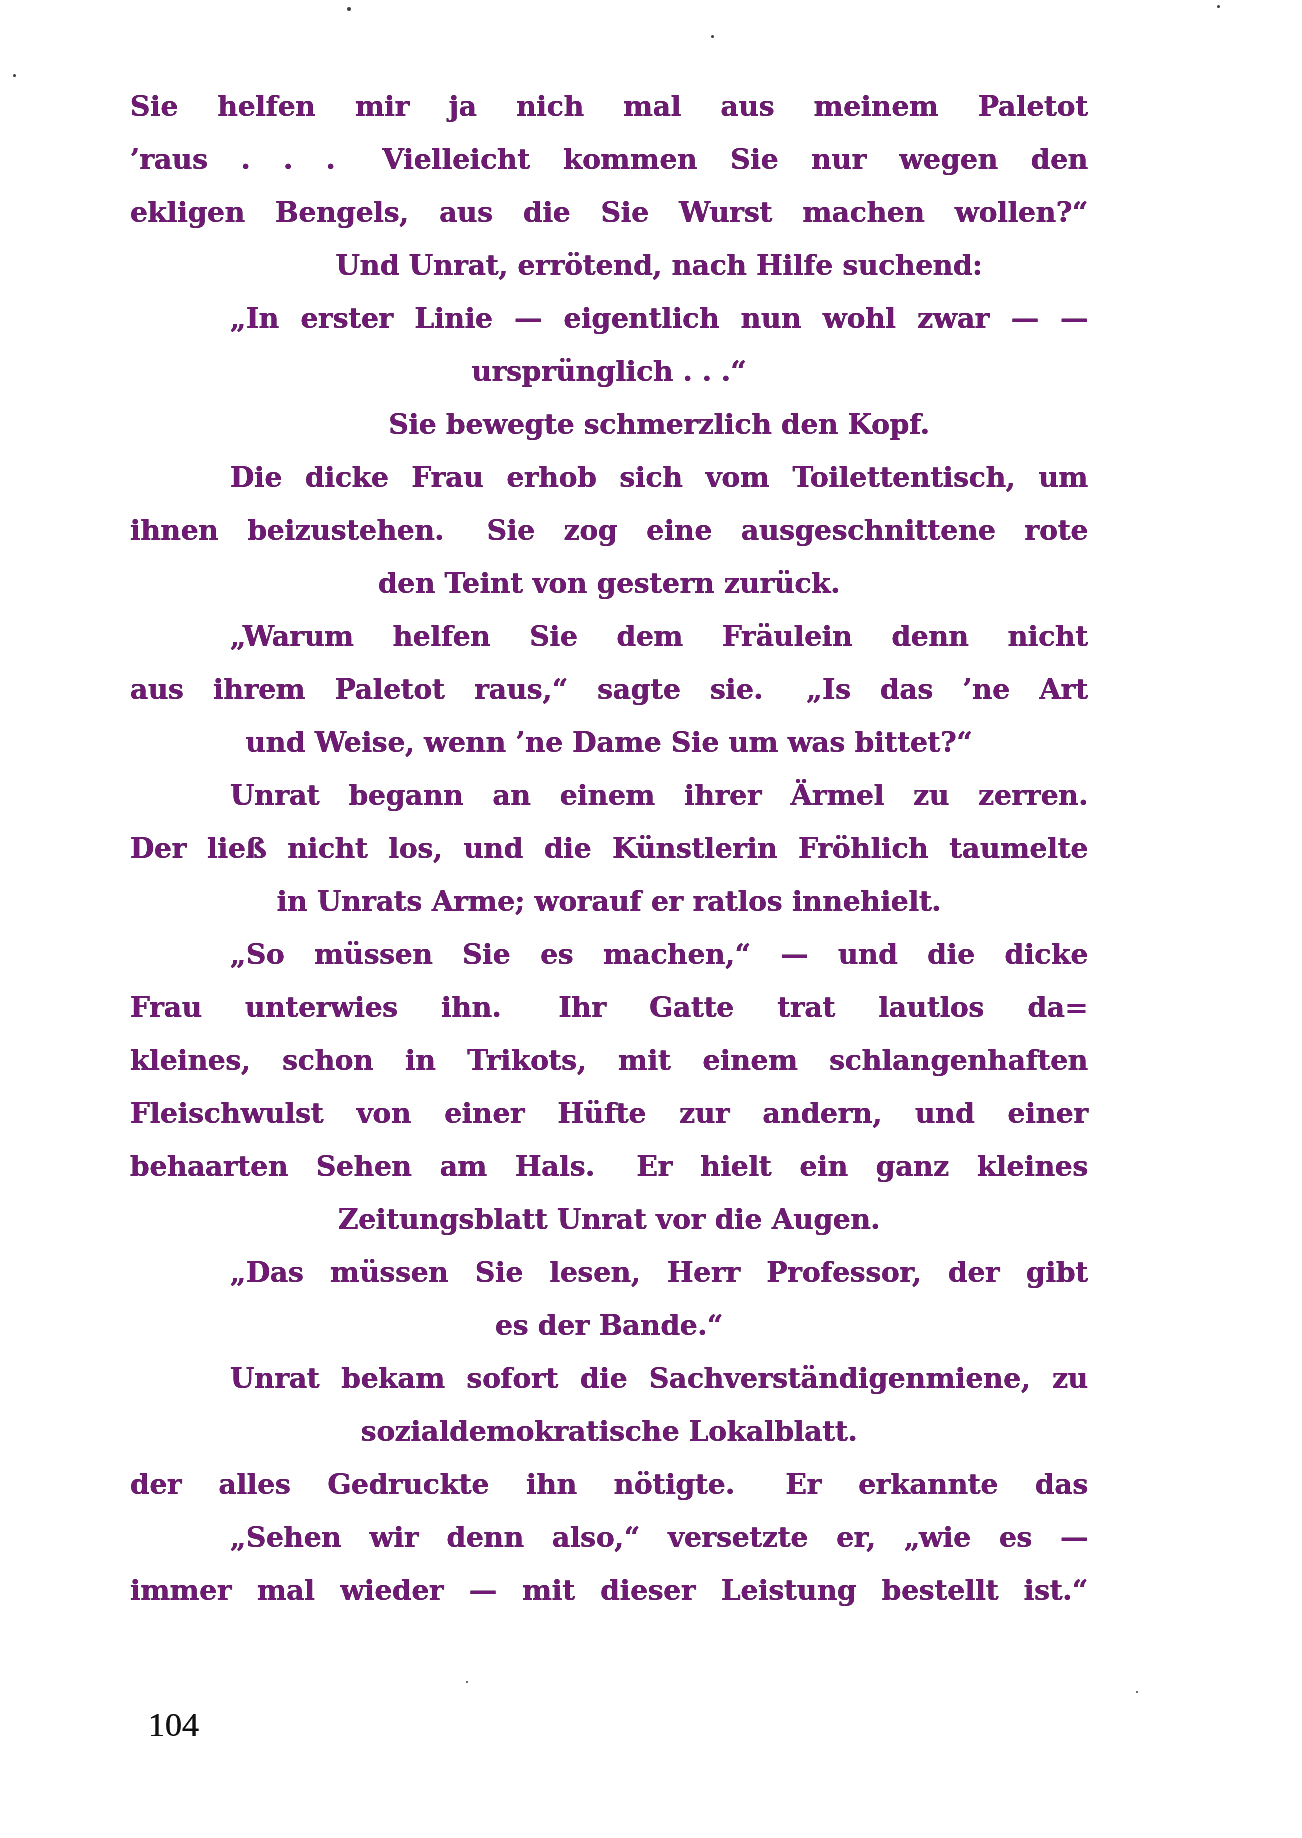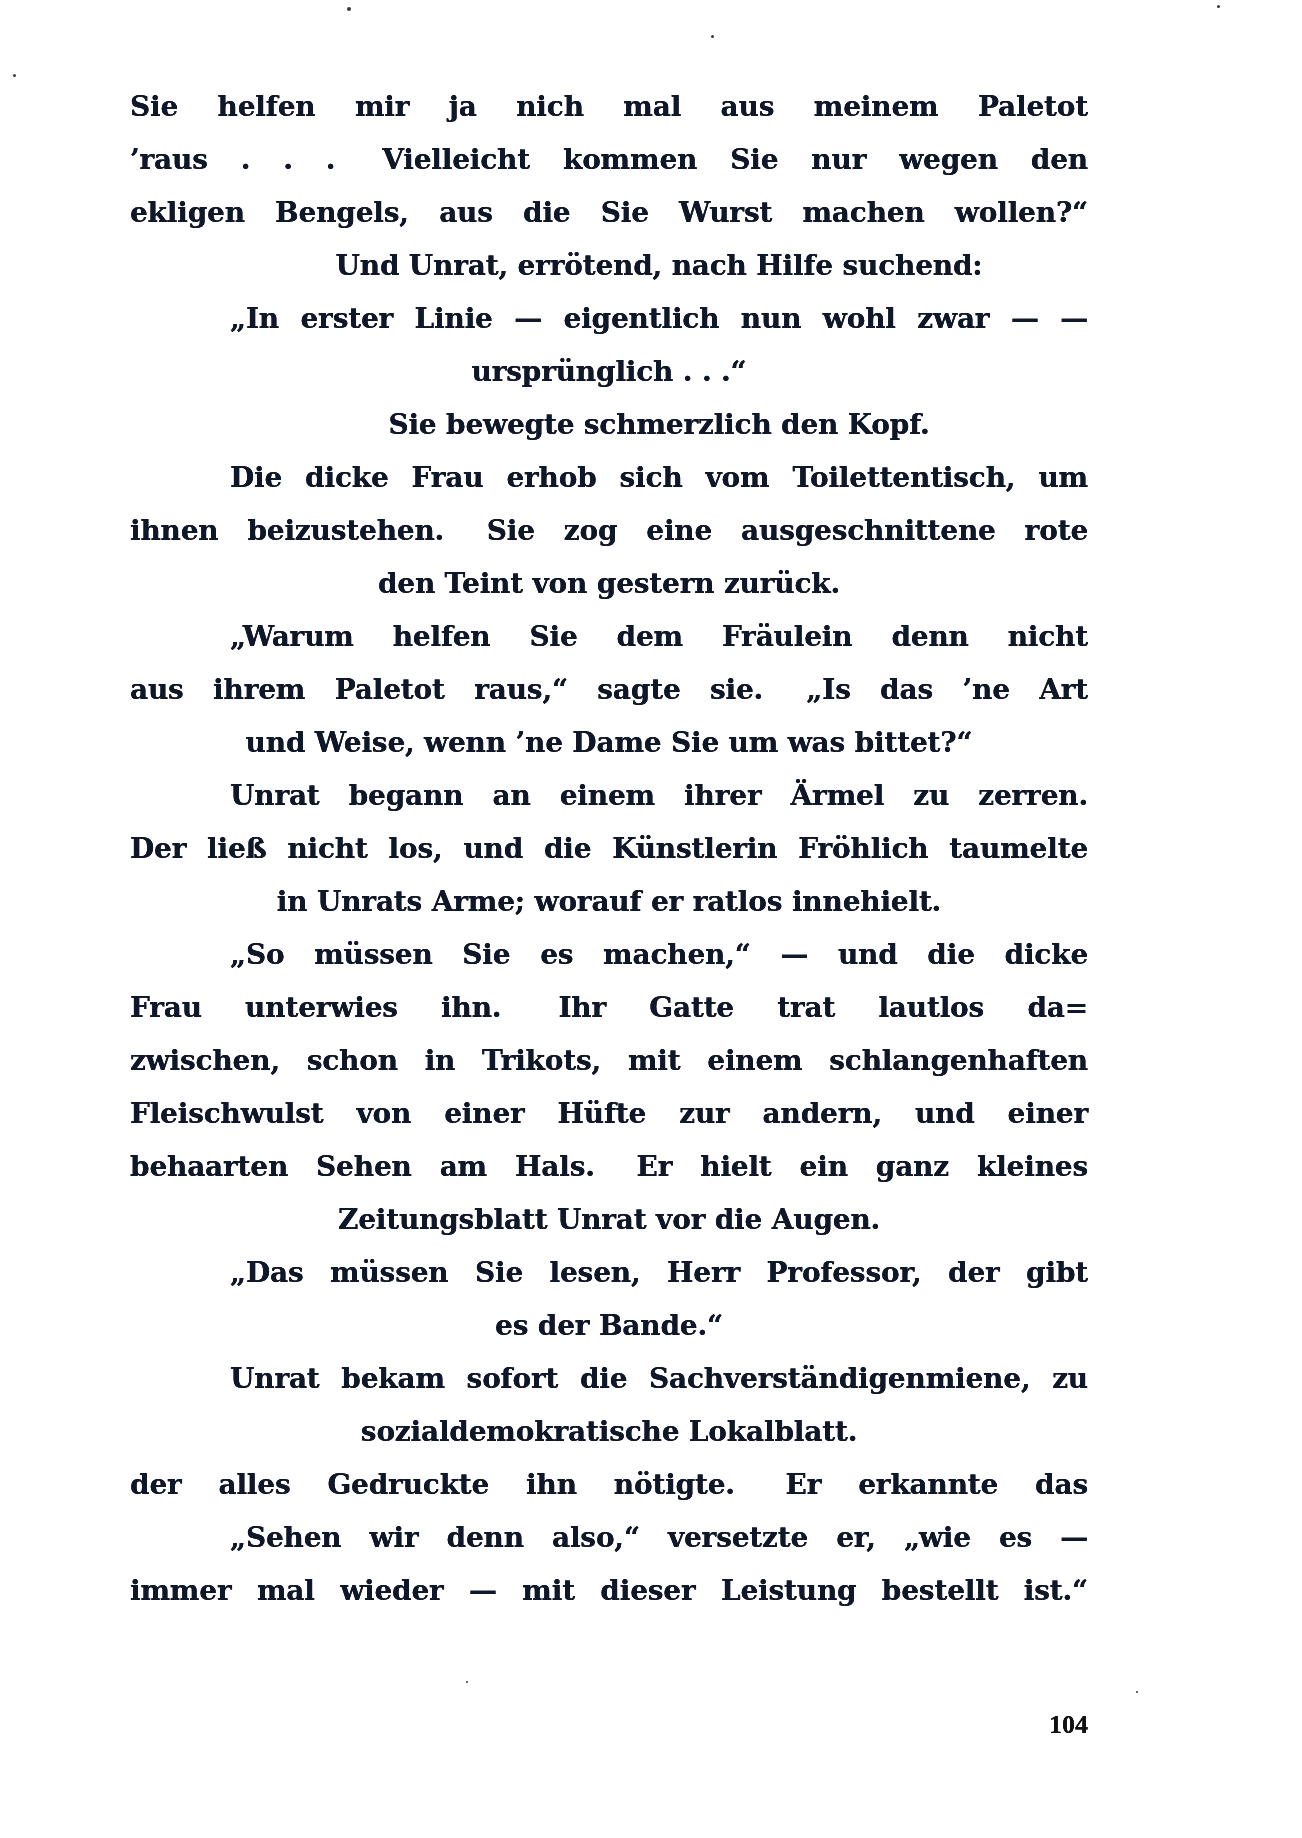--- a/index.html
+++ b/index.html
@@ -12,21 +12,21 @@
     width: 1302px;
     height: 1838px;
     overflow: hidden;
     font-family: "DejaVu Serif", serif;
   }
   .text-block {
     position: absolute;
     left: 130px;
     top: 80px;
     width: 958px;
-    color: #0f172a;
+    color: #701a75;
   }
   .line {
     font-size: 28px;
     line-height: 53px;
     font-weight: bold;
     letter-spacing: -0.2px;
     text-shadow: 0 0 0.4px #000;
     white-space: pre-wrap;
     text-align: center;
   }
@@ -35,25 +35,25 @@
   }
   .line.justify {
     text-align: justify;
     text-align-last: justify;
   }
   .page-number {
     position: absolute;
     top: 1705px;
     left: 130px;
     width: 958px;
-    text-align: right;
+    text-align: left;
     text-indent: 18px;
     font-family: "Liberation Serif", serif;
-    font-weight: bold;
-    font-size: 26px;
+    font-weight: normal;
+    font-size: 34px;
     line-height: 40px;
     color: #111;
     text-shadow: 0 0 0.4px #000;
   }
   .speck {
     position: absolute;
     background: #3a3a3a;
     border-radius: 50%;
   }
 </style>
@@ -72,21 +72,21 @@
     <div class="line justify"><span>ihnen beizustehen.  Sie zog eine ausgeschnittene rote</span></div>
     <div class="line"><span>den Teint von gestern zurück.</span></div>
     <div class="line indent justify"><span>„Warum helfen Sie dem Fräulein denn nicht</span></div>
     <div class="line justify"><span>aus ihrem Paletot raus,“ sagte sie.  „Is das ’ne Art</span></div>
     <div class="line"><span>und Weise, wenn ’ne Dame Sie um was bittet?“</span></div>
     <div class="line indent justify"><span>Unrat begann an einem ihrer Ärmel zu zerren.</span></div>
     <div class="line justify"><span>Der ließ nicht los, und die Künstlerin Fröhlich taumelte</span></div>
     <div class="line"><span>in Unrats Arme; worauf er ratlos innehielt.</span></div>
     <div class="line indent justify"><span>„So müssen Sie es machen,“ — und die dicke</span></div>
     <div class="line justify"><span>Frau unterwies ihn.  Ihr Gatte trat lautlos da=</span></div>
-    <div class="line justify"><span>zwischen, schon in Trikots, mit einem schlangenhaften</span></div>
+    <div class="line justify"><span>kleines, schon in Trikots, mit einem schlangenhaften</span></div>
     <div class="line justify"><span>Fleischwulst von einer Hüfte zur andern, und einer</span></div>
     <div class="line justify"><span>behaarten Sehen am Hals.  Er hielt ein ganz kleines</span></div>
     <div class="line"><span>Zeitungsblatt Unrat vor die Augen.</span></div>
     <div class="line indent justify"><span>„Das müssen Sie lesen, Herr Professor, der gibt</span></div>
     <div class="line"><span>es der Bande.“</span></div>
     <div class="line indent justify"><span>Unrat bekam sofort die Sachverständigenmiene, zu</span></div>
     <div class="line"><span>sozialdemokratische Lokalblatt.</span></div>
     <div class="line justify"><span>der alles Gedruckte ihn nötigte.  Er erkannte das</span></div>
     <div class="line indent justify"><span>„Sehen wir denn also,“ versetzte er, „wie es —</span></div>
     <div class="line justify"><span>immer mal wieder — mit dieser Leistung bestellt ist.“</span></div>

